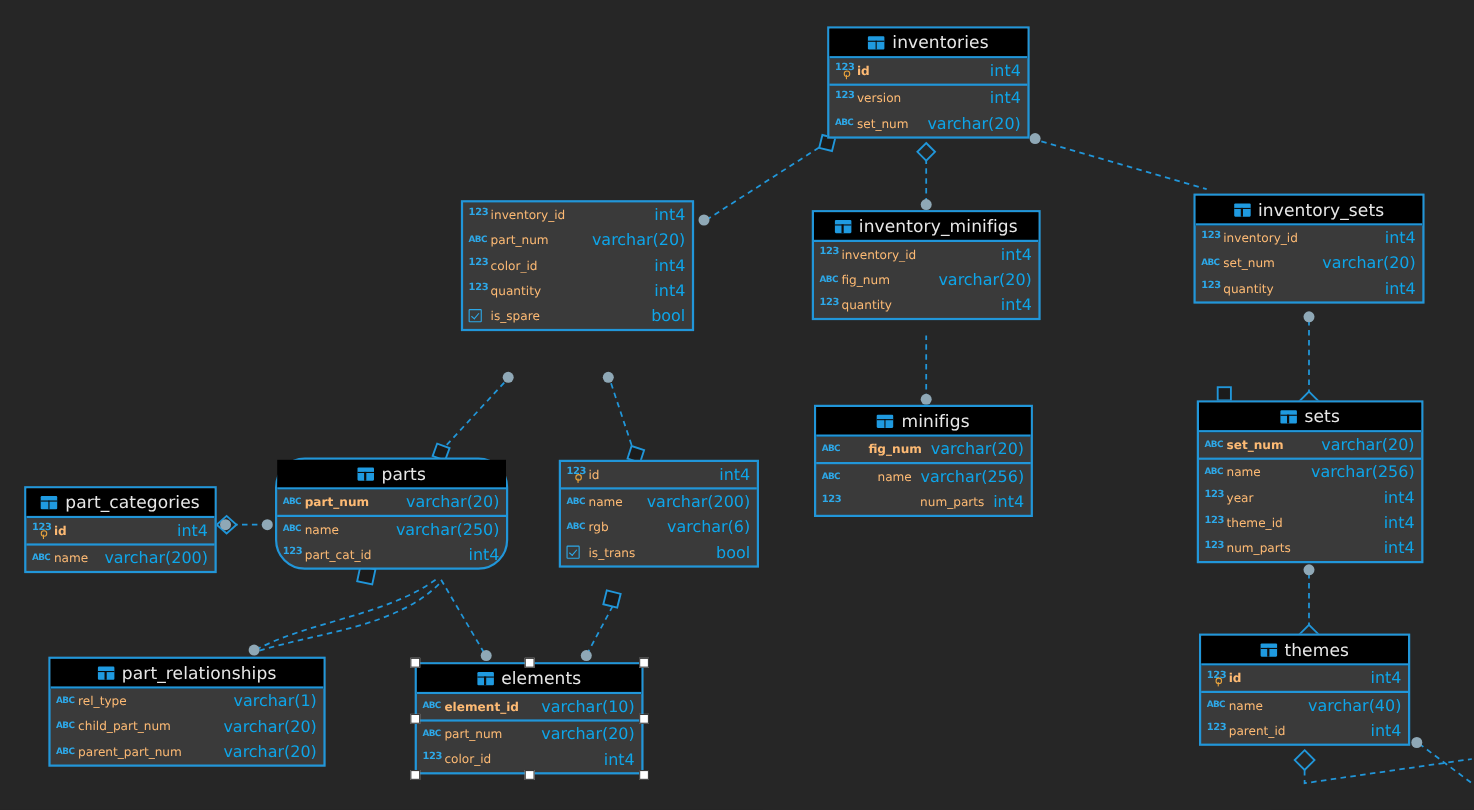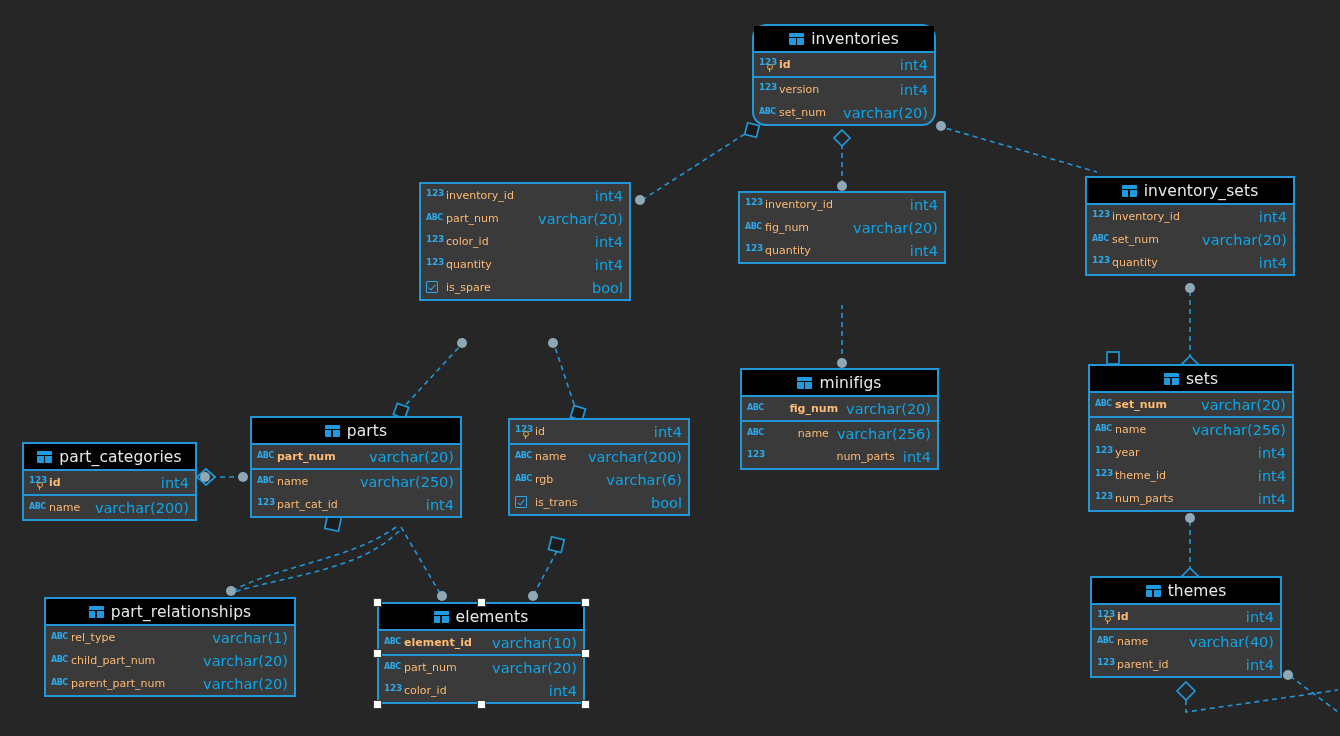--- a/index.html
+++ b/index.html
@@ -214,21 +214,21 @@
       <circle cx="231" cy="591" r="5"></circle>
       <circle cx="442" cy="596" r="5"></circle>
       <circle cx="533" cy="596" r="5"></circle>
       <circle cx="1190" cy="518" r="5"></circle>
       <circle cx="1288" cy="675" r="5"></circle>
       <circle cx="205" cy="477" r="5" fill="#8fa8b6"></circle>
     </g>
   </svg>
 
   <div id="tables-layer">
-      <div class="table" style="left: 752px; top: 24px; width: 184px; border-radius: 14px;">
+      <div class="table" style="left: 752px; top: 24px; width: 184px;">
         <div class="thead">
           <span class="tbl-icon"></span>
           <span class="tname">inventories</span>
         </div>
         <div class="pk-sec">
           <div class="row">
             <span class="ic">
               <span class="ic-num">123</span>
               <span class="key"></span>
             </span>
@@ -286,20 +286,24 @@
           <div class="row">
             <span class="ic">
               <span class="chk"></span>
             </span>
             <span class="fname">is_spare</span>
             <span class="ftype">bool</span>
           </div>
         </div>
       </div>
       <div class="table" style="left: 738px; top: 191px; width: 208px;">
+        <div class="thead">
+          <span class="tbl-icon"></span>
+          <span class="tname">inventory_minifigs</span>
+        </div>
         <div>
           <div class="row">
             <span class="ic">
               <span class="ic-num">123</span>
             </span>
             <span class="fname">inventory_id</span>
             <span class="ftype">int4</span>
           </div>
           <div class="row">
             <span class="ic">
@@ -415,21 +419,21 @@
           </div>
           <div class="row">
             <span class="ic">
               <span class="ic-num">123</span>
             </span>
             <span class="fname">num_parts</span>
             <span class="ftype">int4</span>
           </div>
         </div>
       </div>
-      <div class="table" style="left: 250px; top: 416px; width: 212px;">
+      <div class="table" style="left: 250px; top: 416px; width: 212px; border-radius: 27px;">
         <div class="thead">
           <span class="tbl-icon"></span>
           <span class="tname">parts</span>
         </div>
         <div class="pk-sec">
           <div class="row">
             <span class="ic">
               <span class="ic-abc">ABC</span>
             </span>
             <span class="fname pk">part_num</span>

